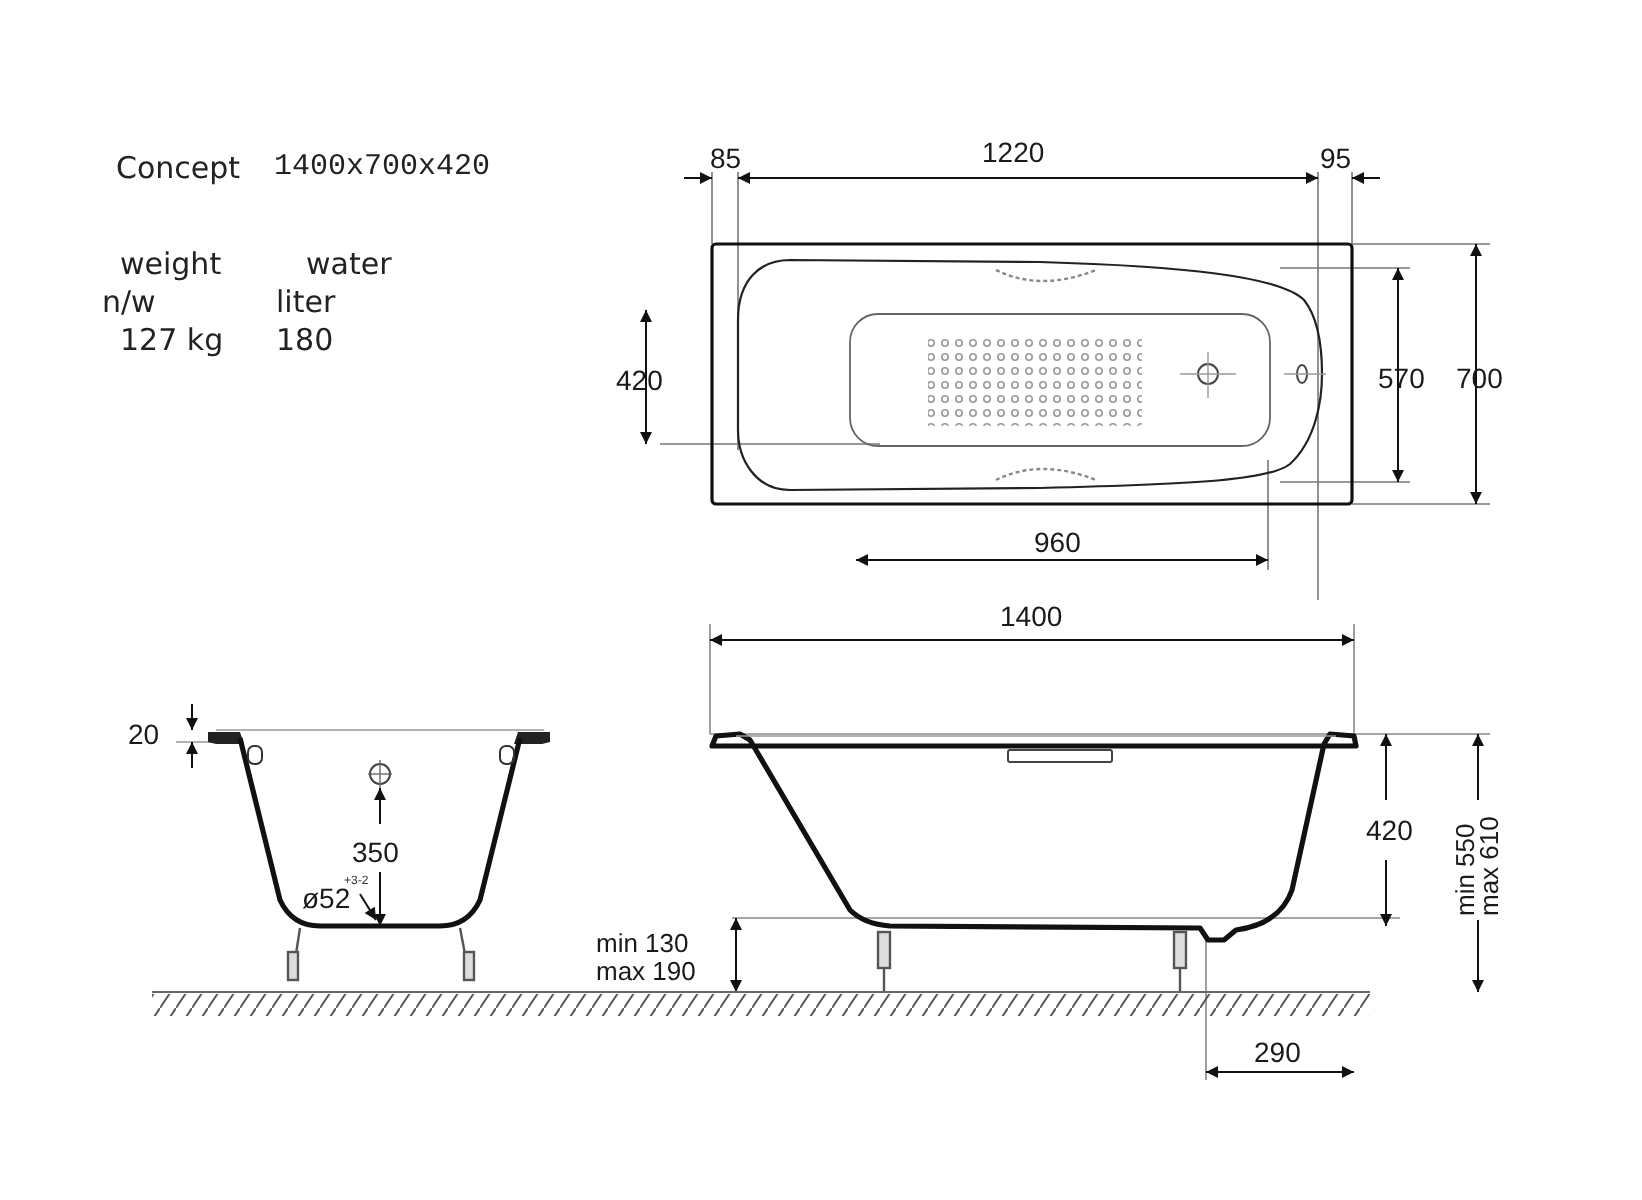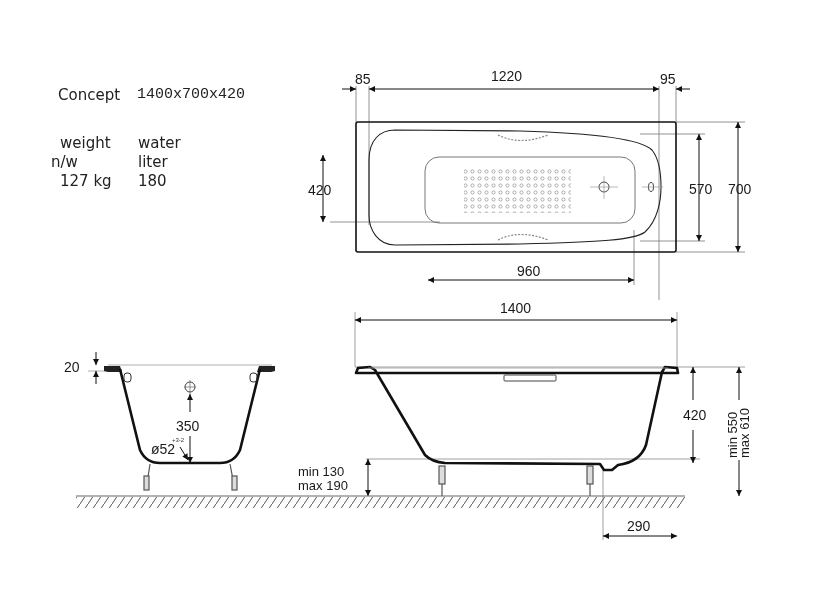--- a/index.html
+++ b/index.html
@@ -1,30 +1,30 @@
 <!DOCTYPE html>
 <html><head>
 <meta charset="utf-8">
 <style>
   html,body{margin:0;padding:0;background:#fff;}
   body{width:821px;height:600px;position:relative;overflow:hidden;font-family:"Liberation Sans",sans-serif;color:#1a1a1a;}
-  .spec{position:absolute;font-family:"DejaVu Sans",sans-serif;font-size:15px;line-height:18px;color:#222;margin-top:11px;}
+  .spec{position:absolute;font-family:"DejaVu Sans",sans-serif;font-size:15px;line-height:18px;color:#222;}
   svg{position:absolute;left:0;top:0;}
   .dim{font-family:"Liberation Sans",sans-serif;font-size:14px;fill:#1a1a1a;}
   .sm{font-size:13px;}
 </style>
 </head>
 <body>
 
 <div class="spec" style="left:58px;top:75px;">Concept</div>
 <div class="spec" style="left:137px;top:75px;font-family:Liberation Mono, monospace;">1400x700x420</div>
 <div class="spec" style="left:60px;top:123px;text-align:center;">weight</div>
 <div class="spec" style="left:51px;top:142px;text-align:center;">n/w</div>
 <div class="spec" style="left:60px;top:161px;">127 kg</div>
-<div class="spec" style="left:138px;top:123px;">water</div>
+<div class="spec" style="left:153px;top:123px;">water</div>
 <div class="spec" style="left:138px;top:142px;text-align:center;">liter</div>
 <div class="spec" style="left:138px;top:161px;">180</div>
 
 <svg width="821" height="600" viewBox="0 0 821 600" xmlns="http://www.w3.org/2000/svg">
   <defs>
     <marker id="ah" viewBox="0 0 10 10" refX="10" refY="5" markerWidth="9" markerHeight="6" orient="auto-start-reverse">
       <path d="M0,0 L10,5 L0,10 z" fill="#111"></path>
     </marker>
     <pattern id="hatch" width="8" height="12" patternUnits="userSpaceOnUse">
       <line x1="0" y1="12" x2="8" y2="0" stroke="#555" stroke-width="1"></line>

